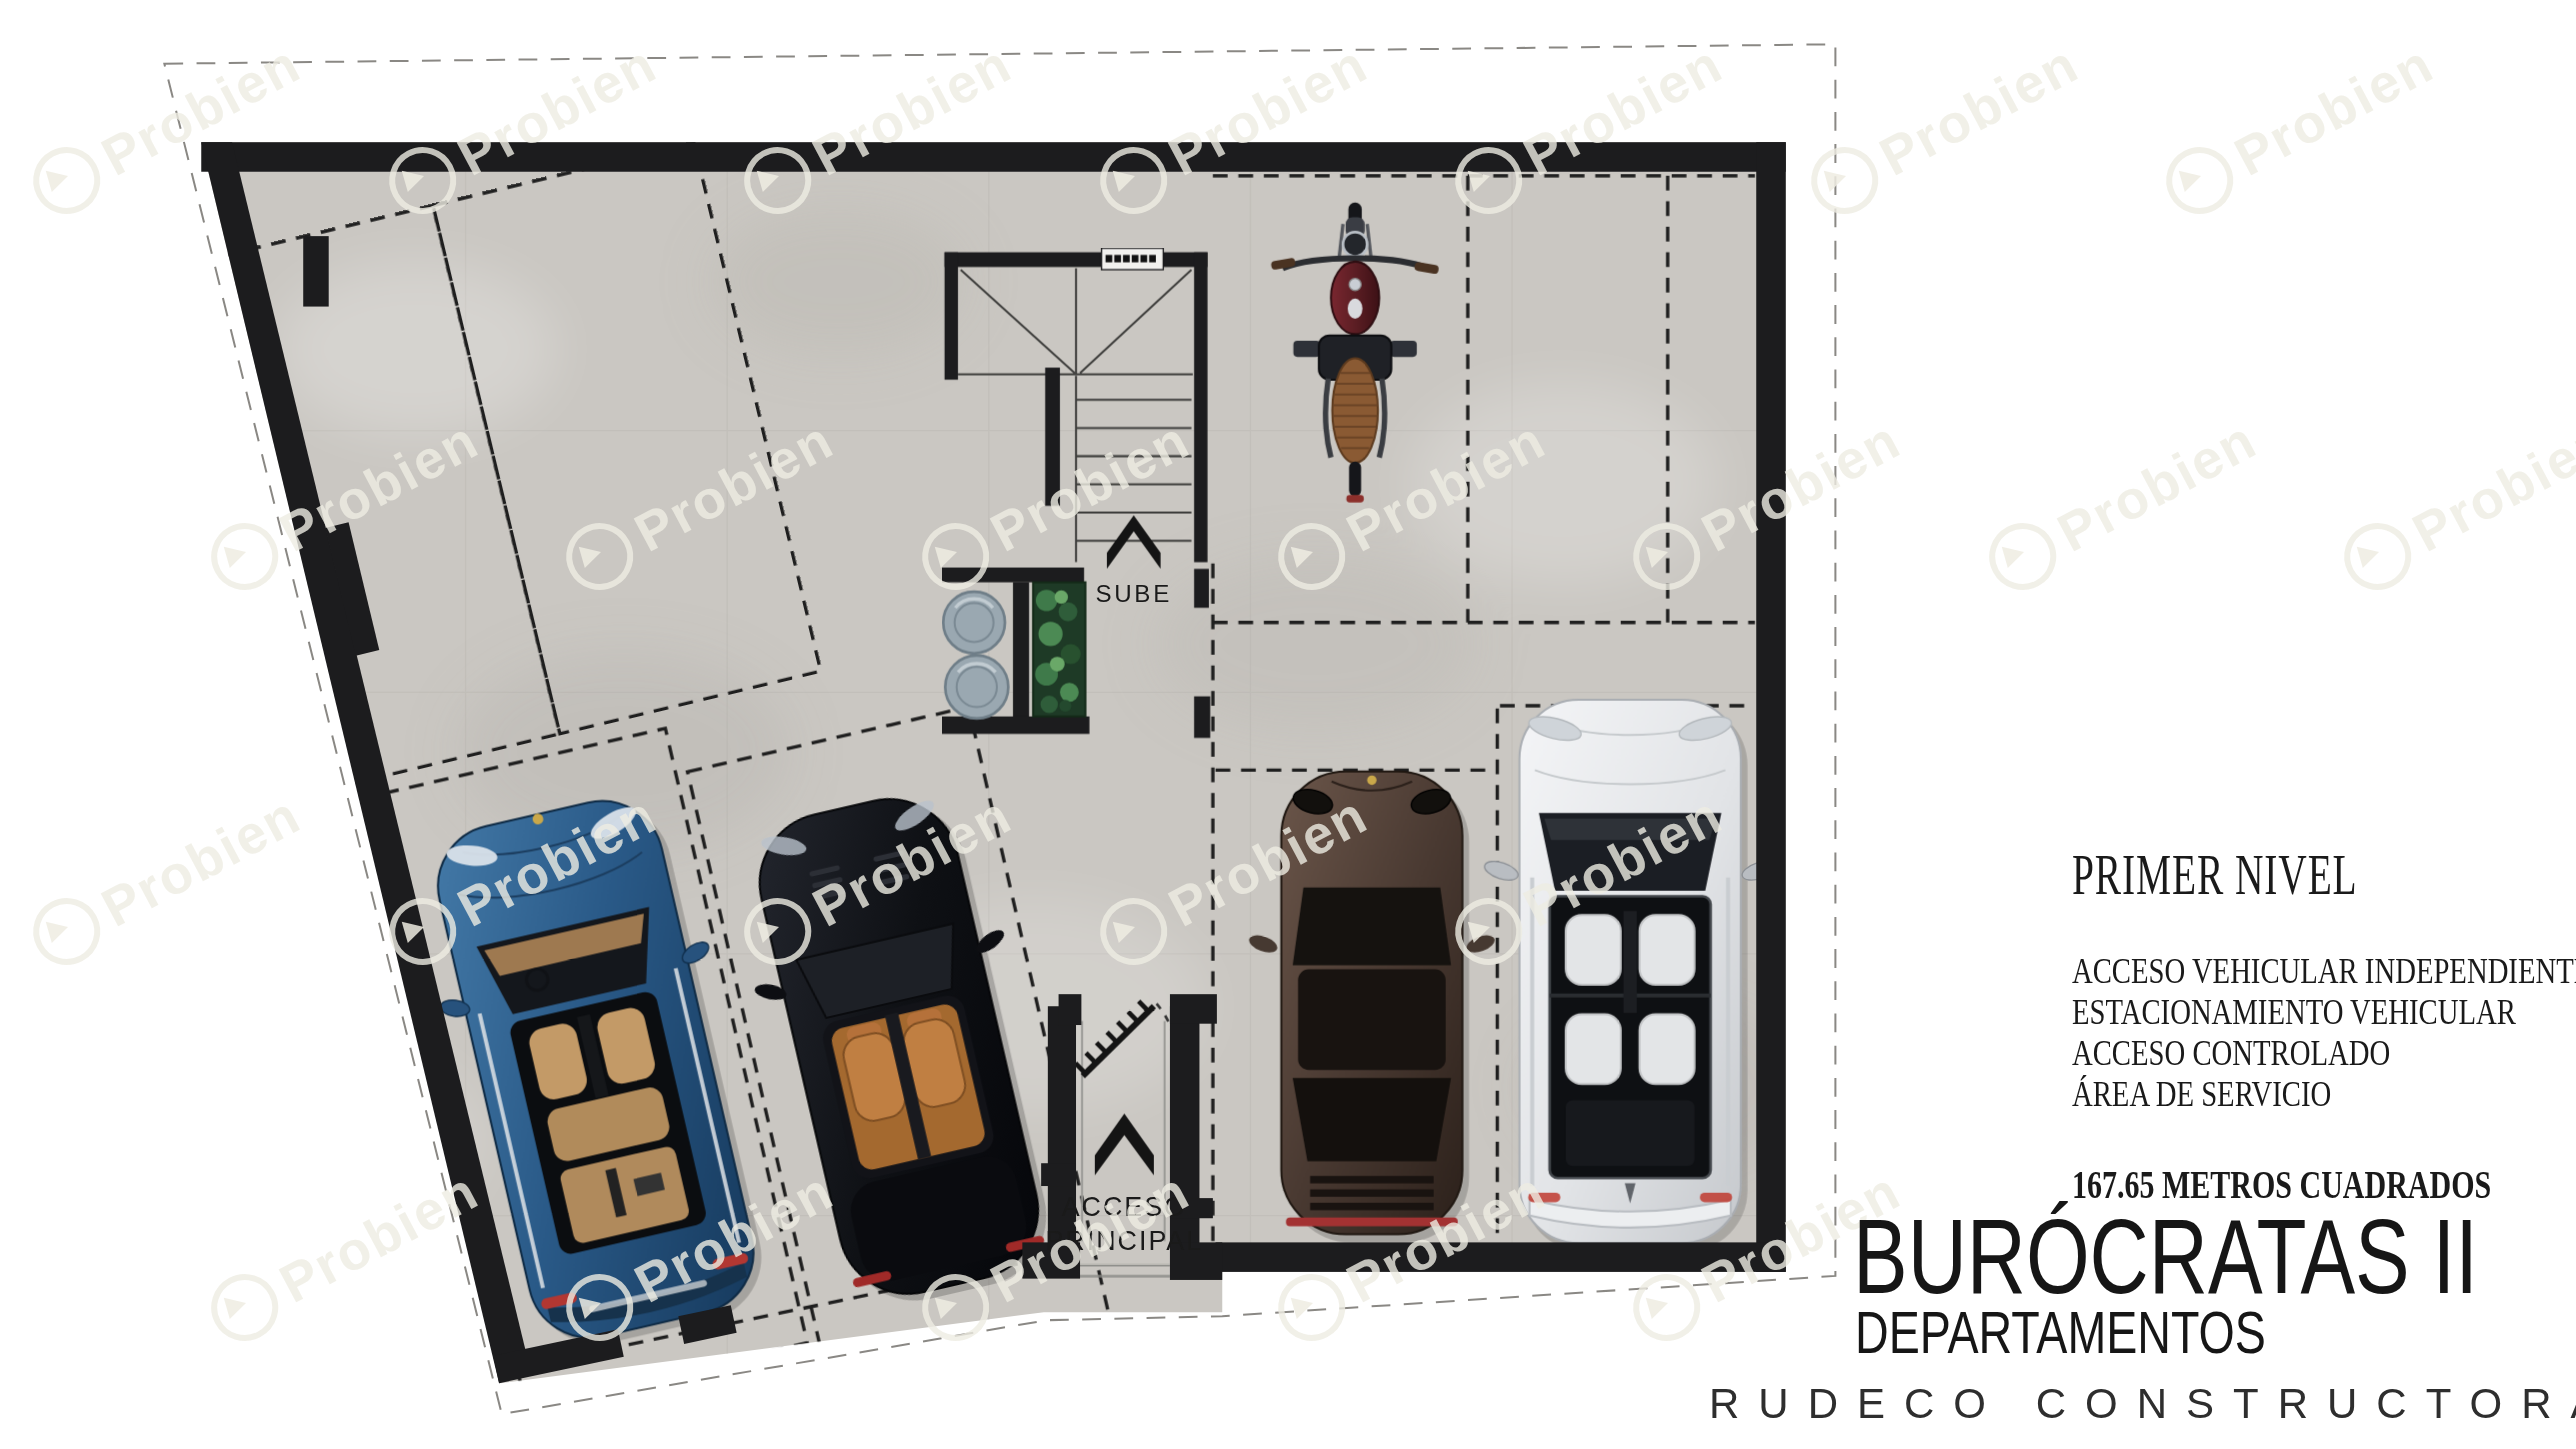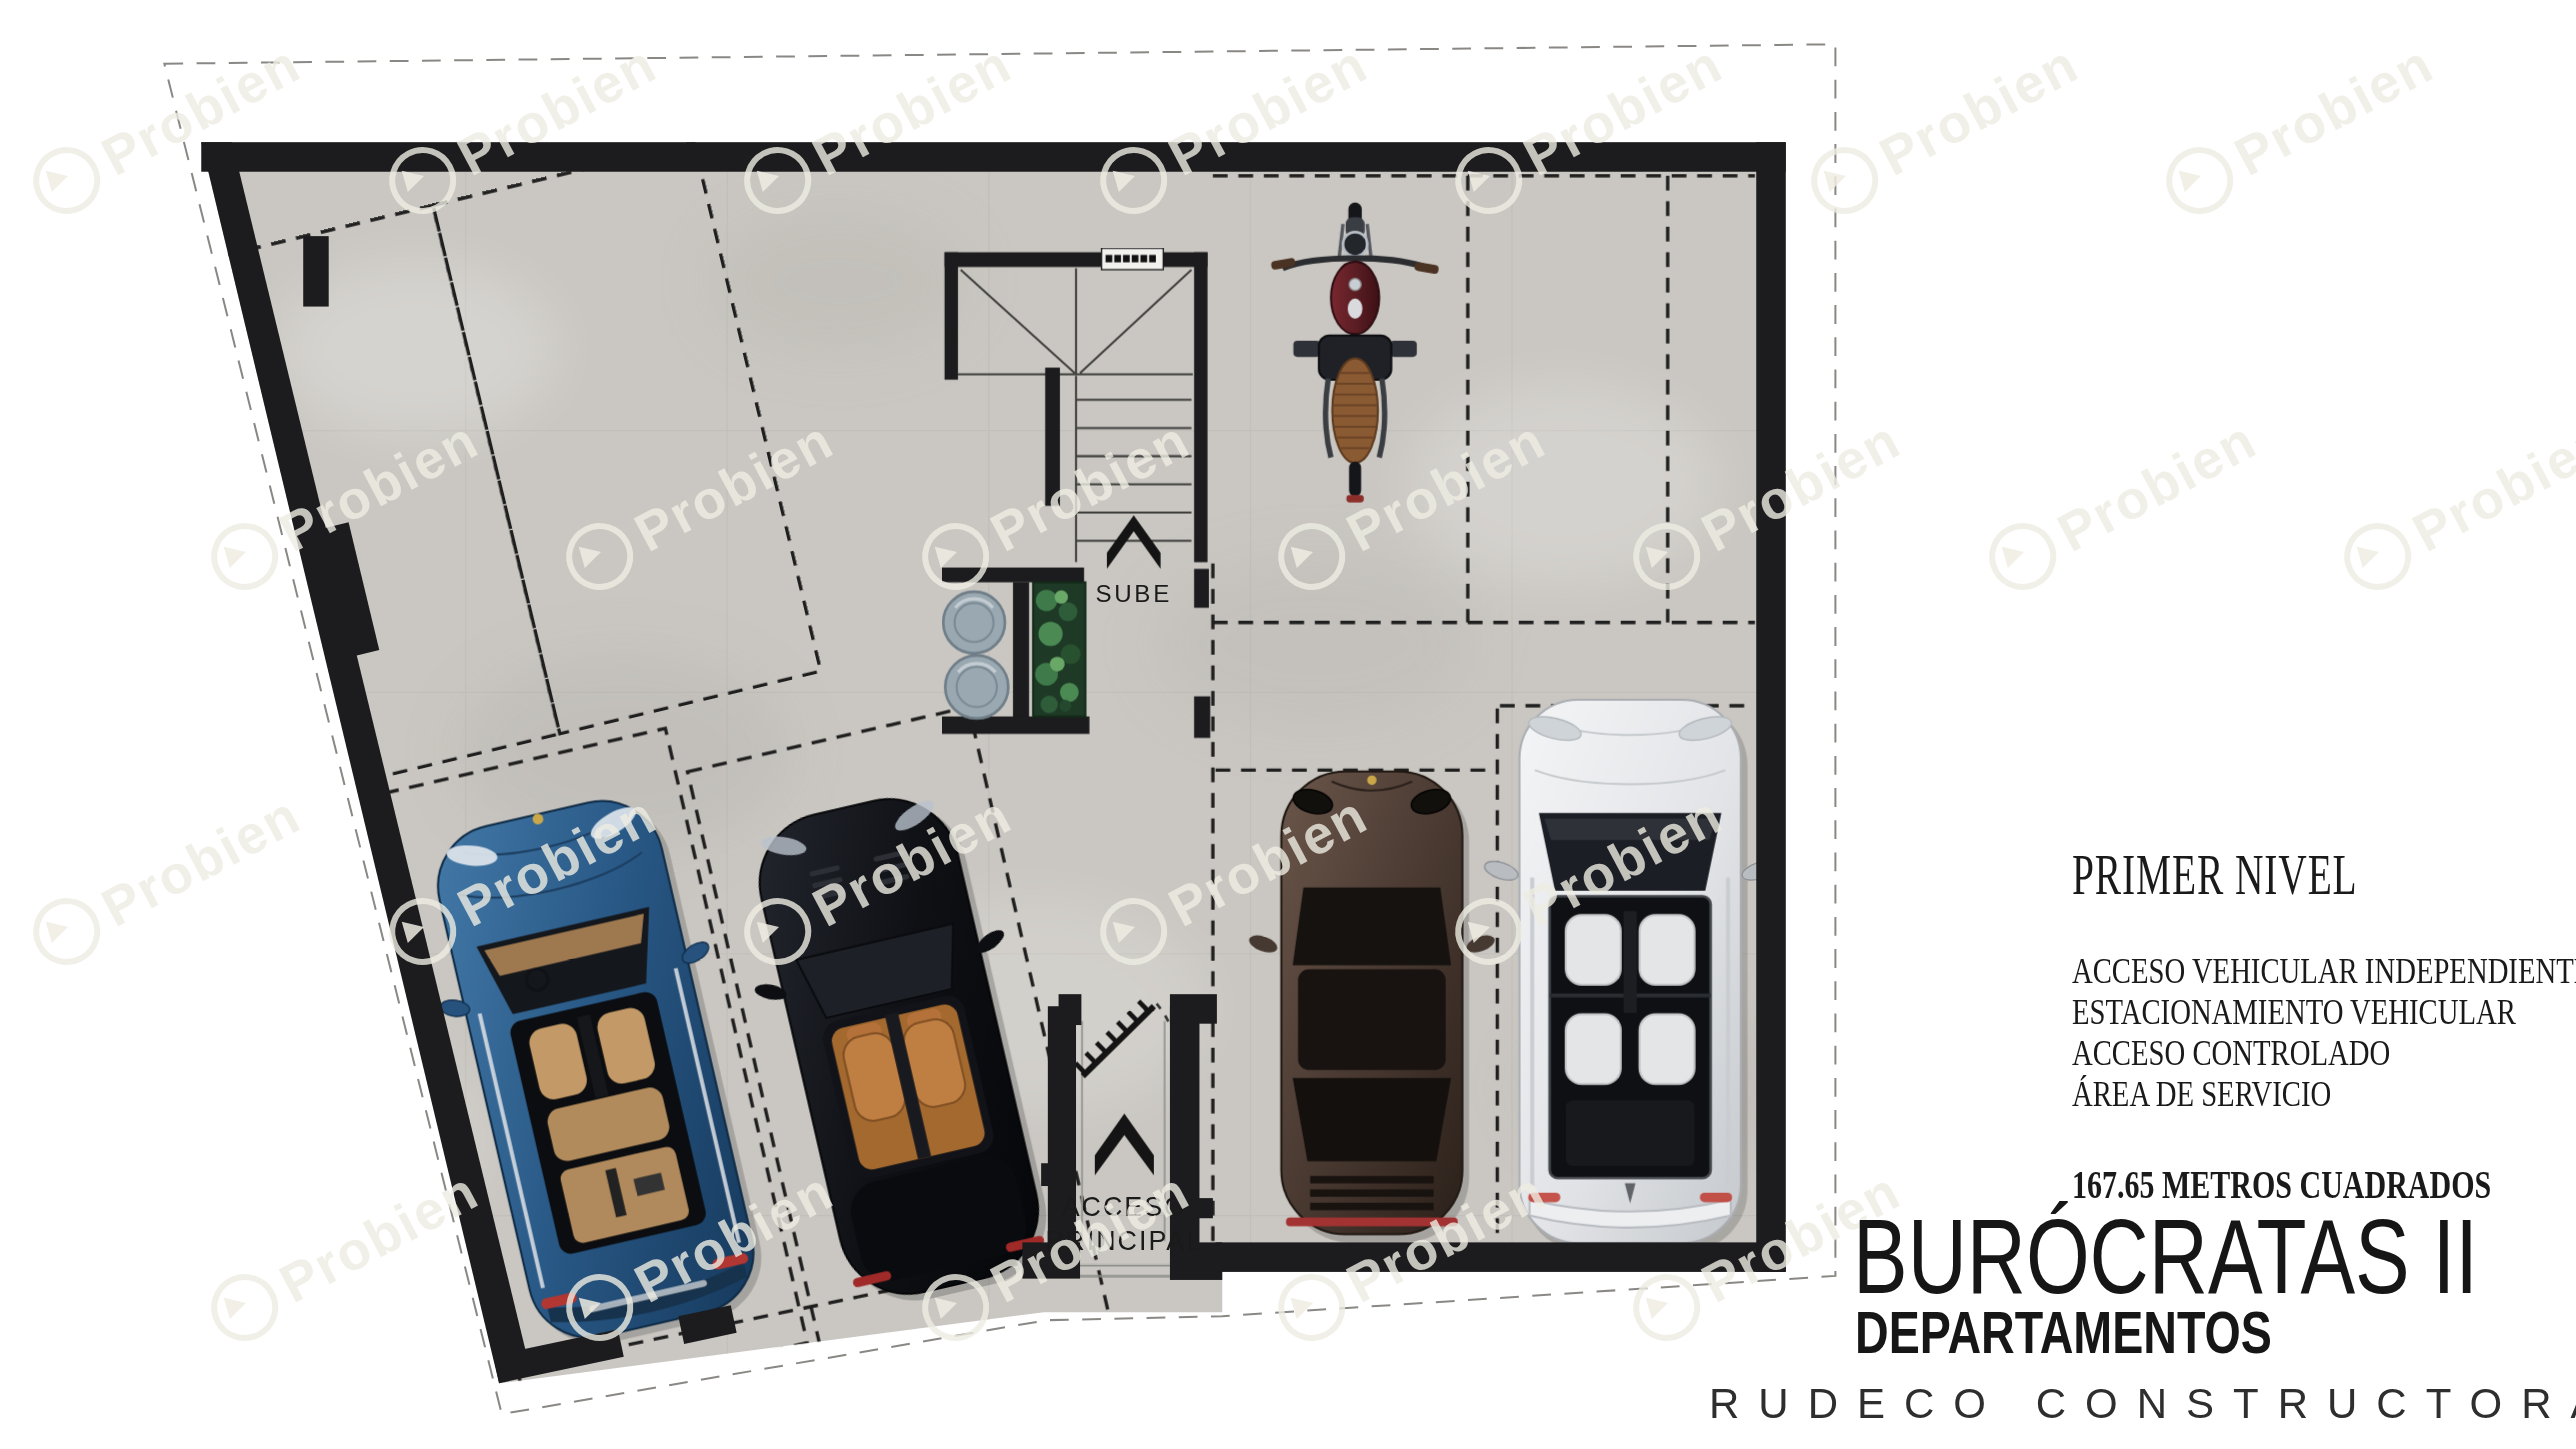--- a/index.html
+++ b/index.html
@@ -13,21 +13,21 @@
   .pn-title{font-size:58px;letter-spacing:1.3px;}
   .pn-title .sq{transform:scaleX(.68);}
   .pn-features{margin-top:43px;font-size:35px;line-height:41px;}
   .pn-features .sq{transform:scaleX(.82);}
   .pn-area{margin-top:46px;font-size:40px;font-weight:bold;}
   .pn-area .sq{transform:scaleX(.75);}
   
   .title-block{position:absolute;left:1709px;top:1204px;color:#161616;}
   .tb-project{position:absolute;left:144px;top:0;font-size:105px;font-weight:400;line-height:105px;}
   .tb-project .sq{transform:scaleX(.78);}
-  .tb-sub{position:absolute;left:146px;top:99px;font-size:59px;line-height:60px;font-weight:bold;}
+  .tb-sub{position:absolute;left:146px;top:99px;font-size:59px;line-height:60px;}
   .tb-sub .sq{transform:scaleX(.79);}
   .tb-company{position:absolute;left:0;top:176px;font-size:42px;font-weight:500;letter-spacing:19px;color:#2e2e2e;}
   
   .wm-layer{position:absolute;inset:0;pointer-events:none;}
   .wm{position:absolute;display:flex;align-items:center;gap:10.7px;transform:rotate(-28deg);
       color:rgba(238,236,226,0.8);font-weight:bold;font-size:54px;letter-spacing:2px;}
   .wm-ic{width:55px;height:55px;border:6px solid rgba(238,236,226,0.8);border-radius:50%;
          position:relative;flex:0 0 auto;}
   .wm-ic::after{content:"";position:absolute;left:10.7px;top:11.4px;width:0;height:0;
          border-left:20px solid rgba(238,236,226,0.85);

